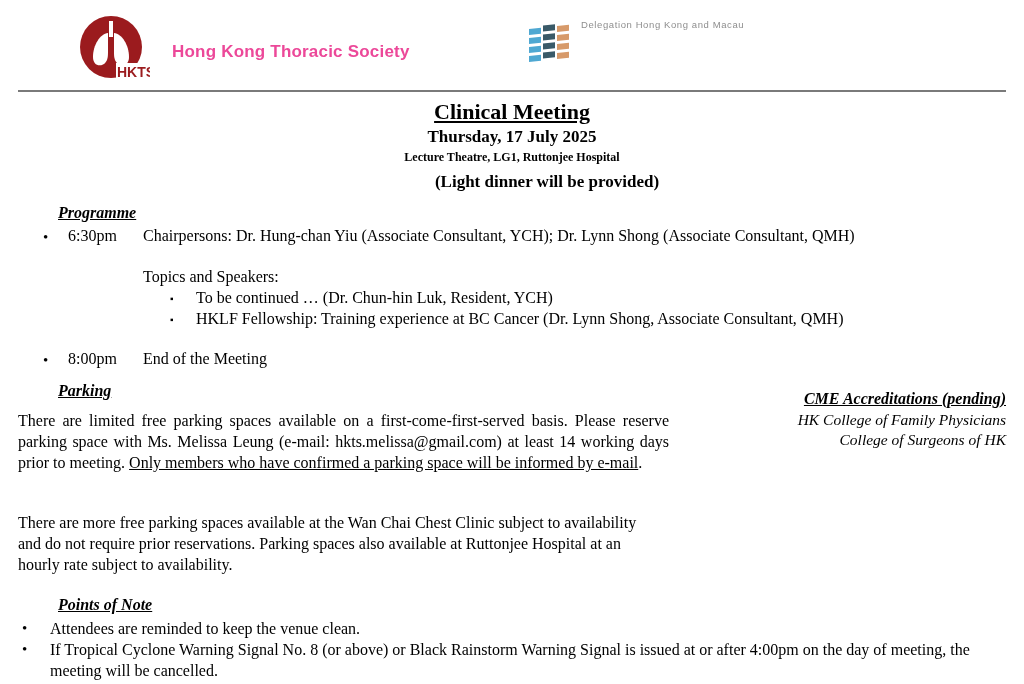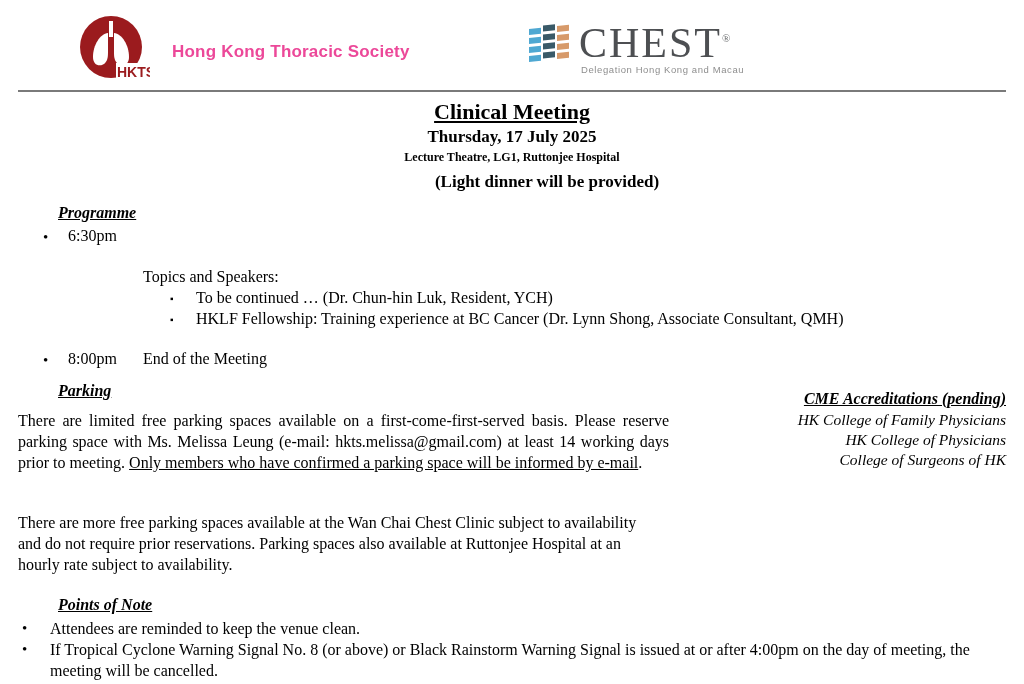--- a/index.html
+++ b/index.html
@@ -96,36 +96,36 @@
         <rect x="14" y="15" width="12" height="6" fill="#3a5a68"></rect>
         <rect x="14" y="24" width="12" height="6" fill="#3a5a68"></rect>
         <rect x="14" y="33" width="12" height="6" fill="#3a5a68"></rect>
         <rect x="28" y="8" width="12" height="6" fill="#d79a6a"></rect>
         <rect x="28" y="17" width="12" height="6" fill="#d79a6a"></rect>
         <rect x="28" y="26" width="12" height="6" fill="#d79a6a"></rect>
         <rect x="28" y="35" width="12" height="6" fill="#d79a6a"></rect>
       </g>
     </svg>
     <div class="chest-text">
-      <div class="chest-wordmark"><span>CHEST</span><span class="chest-reg">®</span></div>
       <div class="chest-tagline">Delegation Hong Kong and Macau</div>
     </div>
   </div>
 
   <div class="header-rule"></div>
 
   <div class="center-line doc-title"><span>Clinical Meeting</span></div>
   <div class="center-line doc-date">Thursday, 17 July 2025</div>
   <div class="center-line doc-venue">Lecture Theatre, LG1, Ruttonjee Hospital</div>
   <div class="center-line doc-note">(Light dinner will be provided)</div>
 
   <div class="sec-heading" style="left:18px; top:204px;">Programme</div>
 
   <span class="abs bullet-dot" style="left:43px; top:229px;">•</span>
   <span class="abs body-txt" style="left:68px; top:227px;">6:30pm</span>
+  <span class="abs body-txt" style="left:143px; top:227px; width:870px;">Chairpersons: Dr. Hung-chan Yiu (Associate Consultant, YCH); Dr. Lynn Shong (Associate Consultant, QMH)</span>
 
   <span class="abs body-txt" style="left:143px; top:268px;">Topics and Speakers:</span>
 
   <span class="abs bullet-sq" style="left:170px; top:293px;">▪</span>
   <span class="abs body-txt" style="left:196px; top:289px; width:820px;">To be continued … (Dr. Chun-hin Luk, Resident, YCH)</span>
 
   <span class="abs bullet-sq" style="left:170px; top:314px;">▪</span>
   <span class="abs body-txt" style="left:196px; top:310px; width:820px;">HKLF Fellowship: Training experience at BC Cancer (Dr. Lynn Shong, Associate Consultant, QMH)</span>
 
   <span class="abs bullet-dot" style="left:43px; top:352px;">•</span>
@@ -134,21 +134,20 @@
 
   <div class="sec-heading" style="left:18px; top:382px;text-align:right;">Parking</div>
 
   <div class="parking-p1"><span>There are limited free parking spaces available on a first-come-first-served basis. Please reserve parking space with Ms. Melissa Leung (e-mail: hkts.melissa@gmail.com) at least 14 working days prior to meeting. </span><span class="ul">Only members who have confirmed a parking space will be informed by e-mail</span><span>.</span></div>
 
   <div class="parking-p2">There are more free parking spaces available at the Wan Chai Chest Clinic subject to availability and do not require prior reservations. Parking spaces also available at Ruttonjee Hospital at an hourly rate subject to availability.</div>
 
   <div class="sec-heading" style="right:18px; top:390px; text-align:right;">CME Accreditations (pending)</div>
   <div class="cme-lines">
     <div>HK College of Family Physicians</div>
-    <div>HK College of Physicians</div>
     <div>College of Surgeons of HK</div>
   </div>
 
   <div class="sec-heading" style="left:18px; top:596px;">Points of Note</div>
 
   <span class="abs bullet-dot" style="left:22px; top:620px;">•</span>
   <span class="abs note-text" style="left:50px; top:618px; width:950px;">Attendees are reminded to keep the venue clean.</span>
 
   <span class="abs bullet-dot" style="left:22px; top:641px;">•</span>
   <span class="abs note-text" style="left:50px; top:639px; width:945px; display:inline-block;">If Tropical Cyclone Warning Signal No. 8 (or above) or Black Rainstorm Warning Signal is issued at or after 4:00pm on the day of meeting, the meeting will be cancelled.</span>

